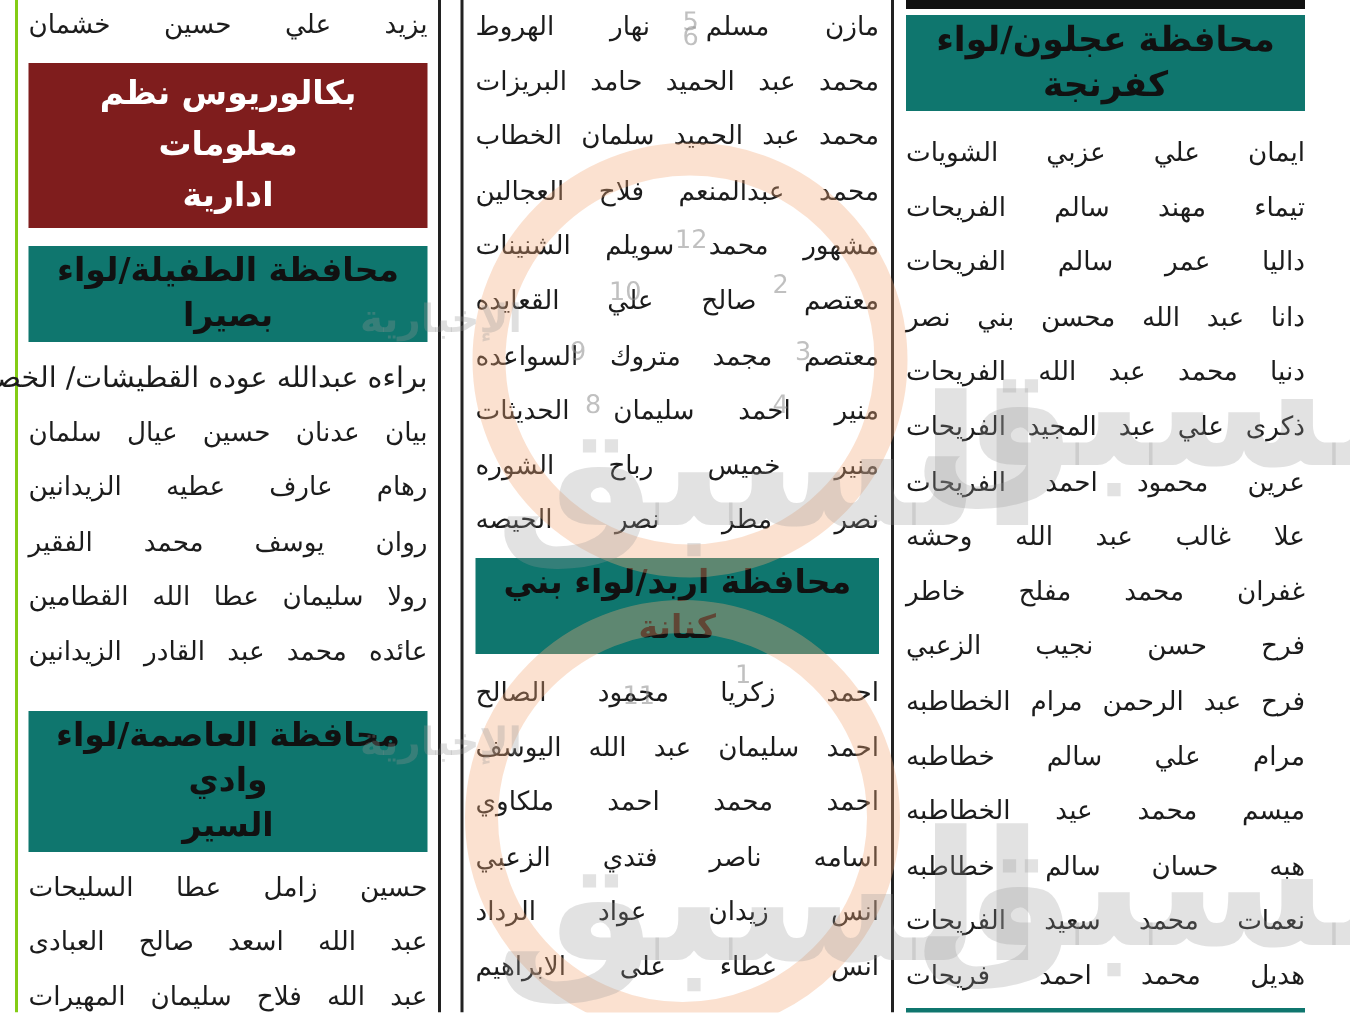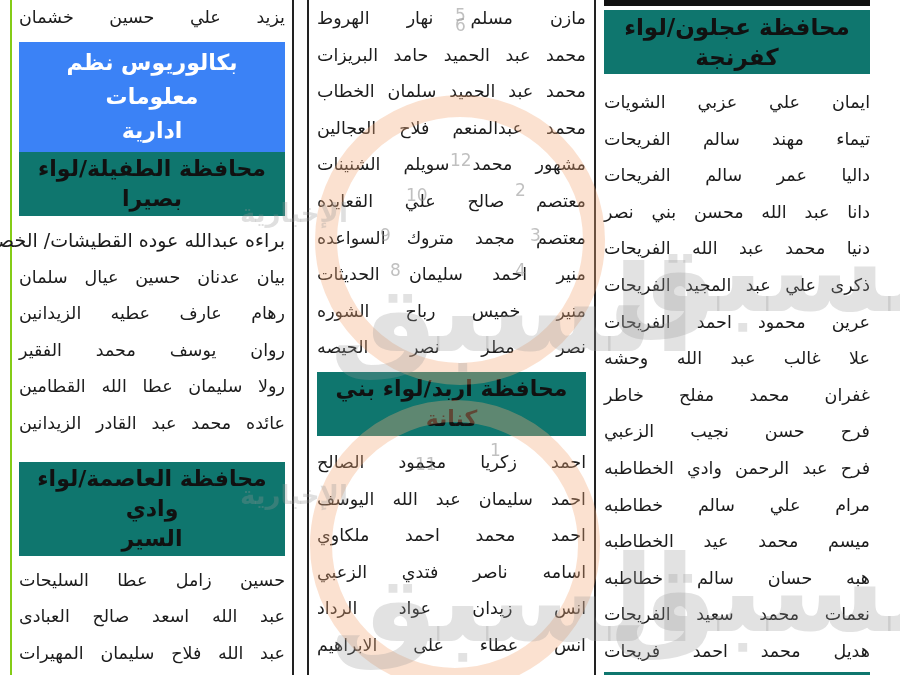--- a/index.html
+++ b/index.html
@@ -17,21 +17,21 @@
   .name {
     font-size:17.5px; line-height:36.6px; height:36.6px; white-space:nowrap;
     text-align:justify; text-align-last:justify; letter-spacing:0.2px;
   }
   .name.tight { letter-spacing:-0.3px; }
   .hdr-gray {
     background:#0f766e; color:#111; font-weight:bold; text-align:center;
     font-size:22px; line-height:30px; padding:2px 2px; margin:2px 0;
   }
   .hdr-black {
-    background:#3b82f6; color:#fff; font-weight:bold; text-align:center;
+    background:#7f1d1d; color:#fff; font-weight:bold; text-align:center;
     font-size:22px; line-height:34px; padding:4px 2px;
   }
   .watermark { position:absolute; pointer-events:none; }
   .wm-ring {
     position:absolute; border-radius:50%; border:22px solid rgba(244,170,120,0.35);
     box-sizing:border-box;
   }
   .wm-logo {
     position:absolute; font-weight:bold; color:rgba(150,150,150,0.28);
     font-size:120px; direction:rtl; white-space:nowrap;
@@ -56,21 +56,21 @@
     <div class="name">ايمان علي عزبي الشويات</div>
     <div class="name">تيماء مهند سالم الفريحات</div>
     <div class="name">داليا عمر سالم الفريحات</div>
     <div class="name">دانا عبد الله محسن بني نصر</div>
     <div class="name">دنيا محمد عبد الله الفريحات</div>
     <div class="name">ذكرى علي عبد المجيد الفريحات</div>
     <div class="name">عرين محمود احمد الفريحات</div>
     <div class="name">علا غالب عبد الله وحشه</div>
     <div class="name">غفران محمد مفلح خاطر</div>
     <div class="name">فرح حسن نجيب الزعبي</div>
-    <div class="name tight">فرح عبد الرحمن وادي الخطاطبه</div>
+    <div class="name tight">فرح عبد الرحمن مرام الخطاطبه</div>
     <div class="name">مرام علي سالم خطاطبه</div>
     <div class="name">ميسم محمد عيد الخطاطبه</div>
     <div class="name">هبه حسان سالم خطاطبه</div>
     <div class="name">نعمات محمد سعيد الفريحات</div>
     <div class="name">هديل محمد احمد فريحات</div>
     <div class="hdr-gray" style="margin-top:2px;">البادية الجنوبية/لواء الحسا</div>
   </div>
 
   <div class="col col-mid">
     <div style="height:0px"></div>
@@ -93,21 +93,21 @@
     <div class="name">انس زيدان عواد الرداد</div>
     <div class="name">انس عطاء على الابراهيم</div>
   </div>
 
   <div class="col col-left">
     <div class="name" style="line-height:34px;height:34px;">يزيد علي حسين خشمان</div>
     <div class="hdr-black" style="margin-top:8px;">
       <div>بكالوريوس نظم معلومات</div>
       <div>ادارية</div>
     </div>
-    <div class="hdr-gray" style="margin-top:0;">محافظة الطفيلة/لواء بصيرا</div>
+    <div class="hdr-gray" style="margin-top:12px;">محافظة الطفيلة/لواء بصيرا</div>
     <div style="height:4px"></div>
     <div class="name tight" style="font-size:19px;">براءه عبدالله عوده القطيشات/ الخصبه</div>
     <div class="name">بيان عدنان حسين عيال سلمان</div>
     <div class="name">رهام عارف عطيه الزيدانين</div>
     <div class="name">روان يوسف محمد الفقير</div>
     <div class="name">رولا سليمان عطا الله القطامين</div>
     <div class="name">عائده محمد عبد القادر الزيدانين</div>
     <div class="hdr-gray" style="margin-top:20px;">
       <div>محافظة العاصمة/لواء وادي</div>
       <div>السير</div>

